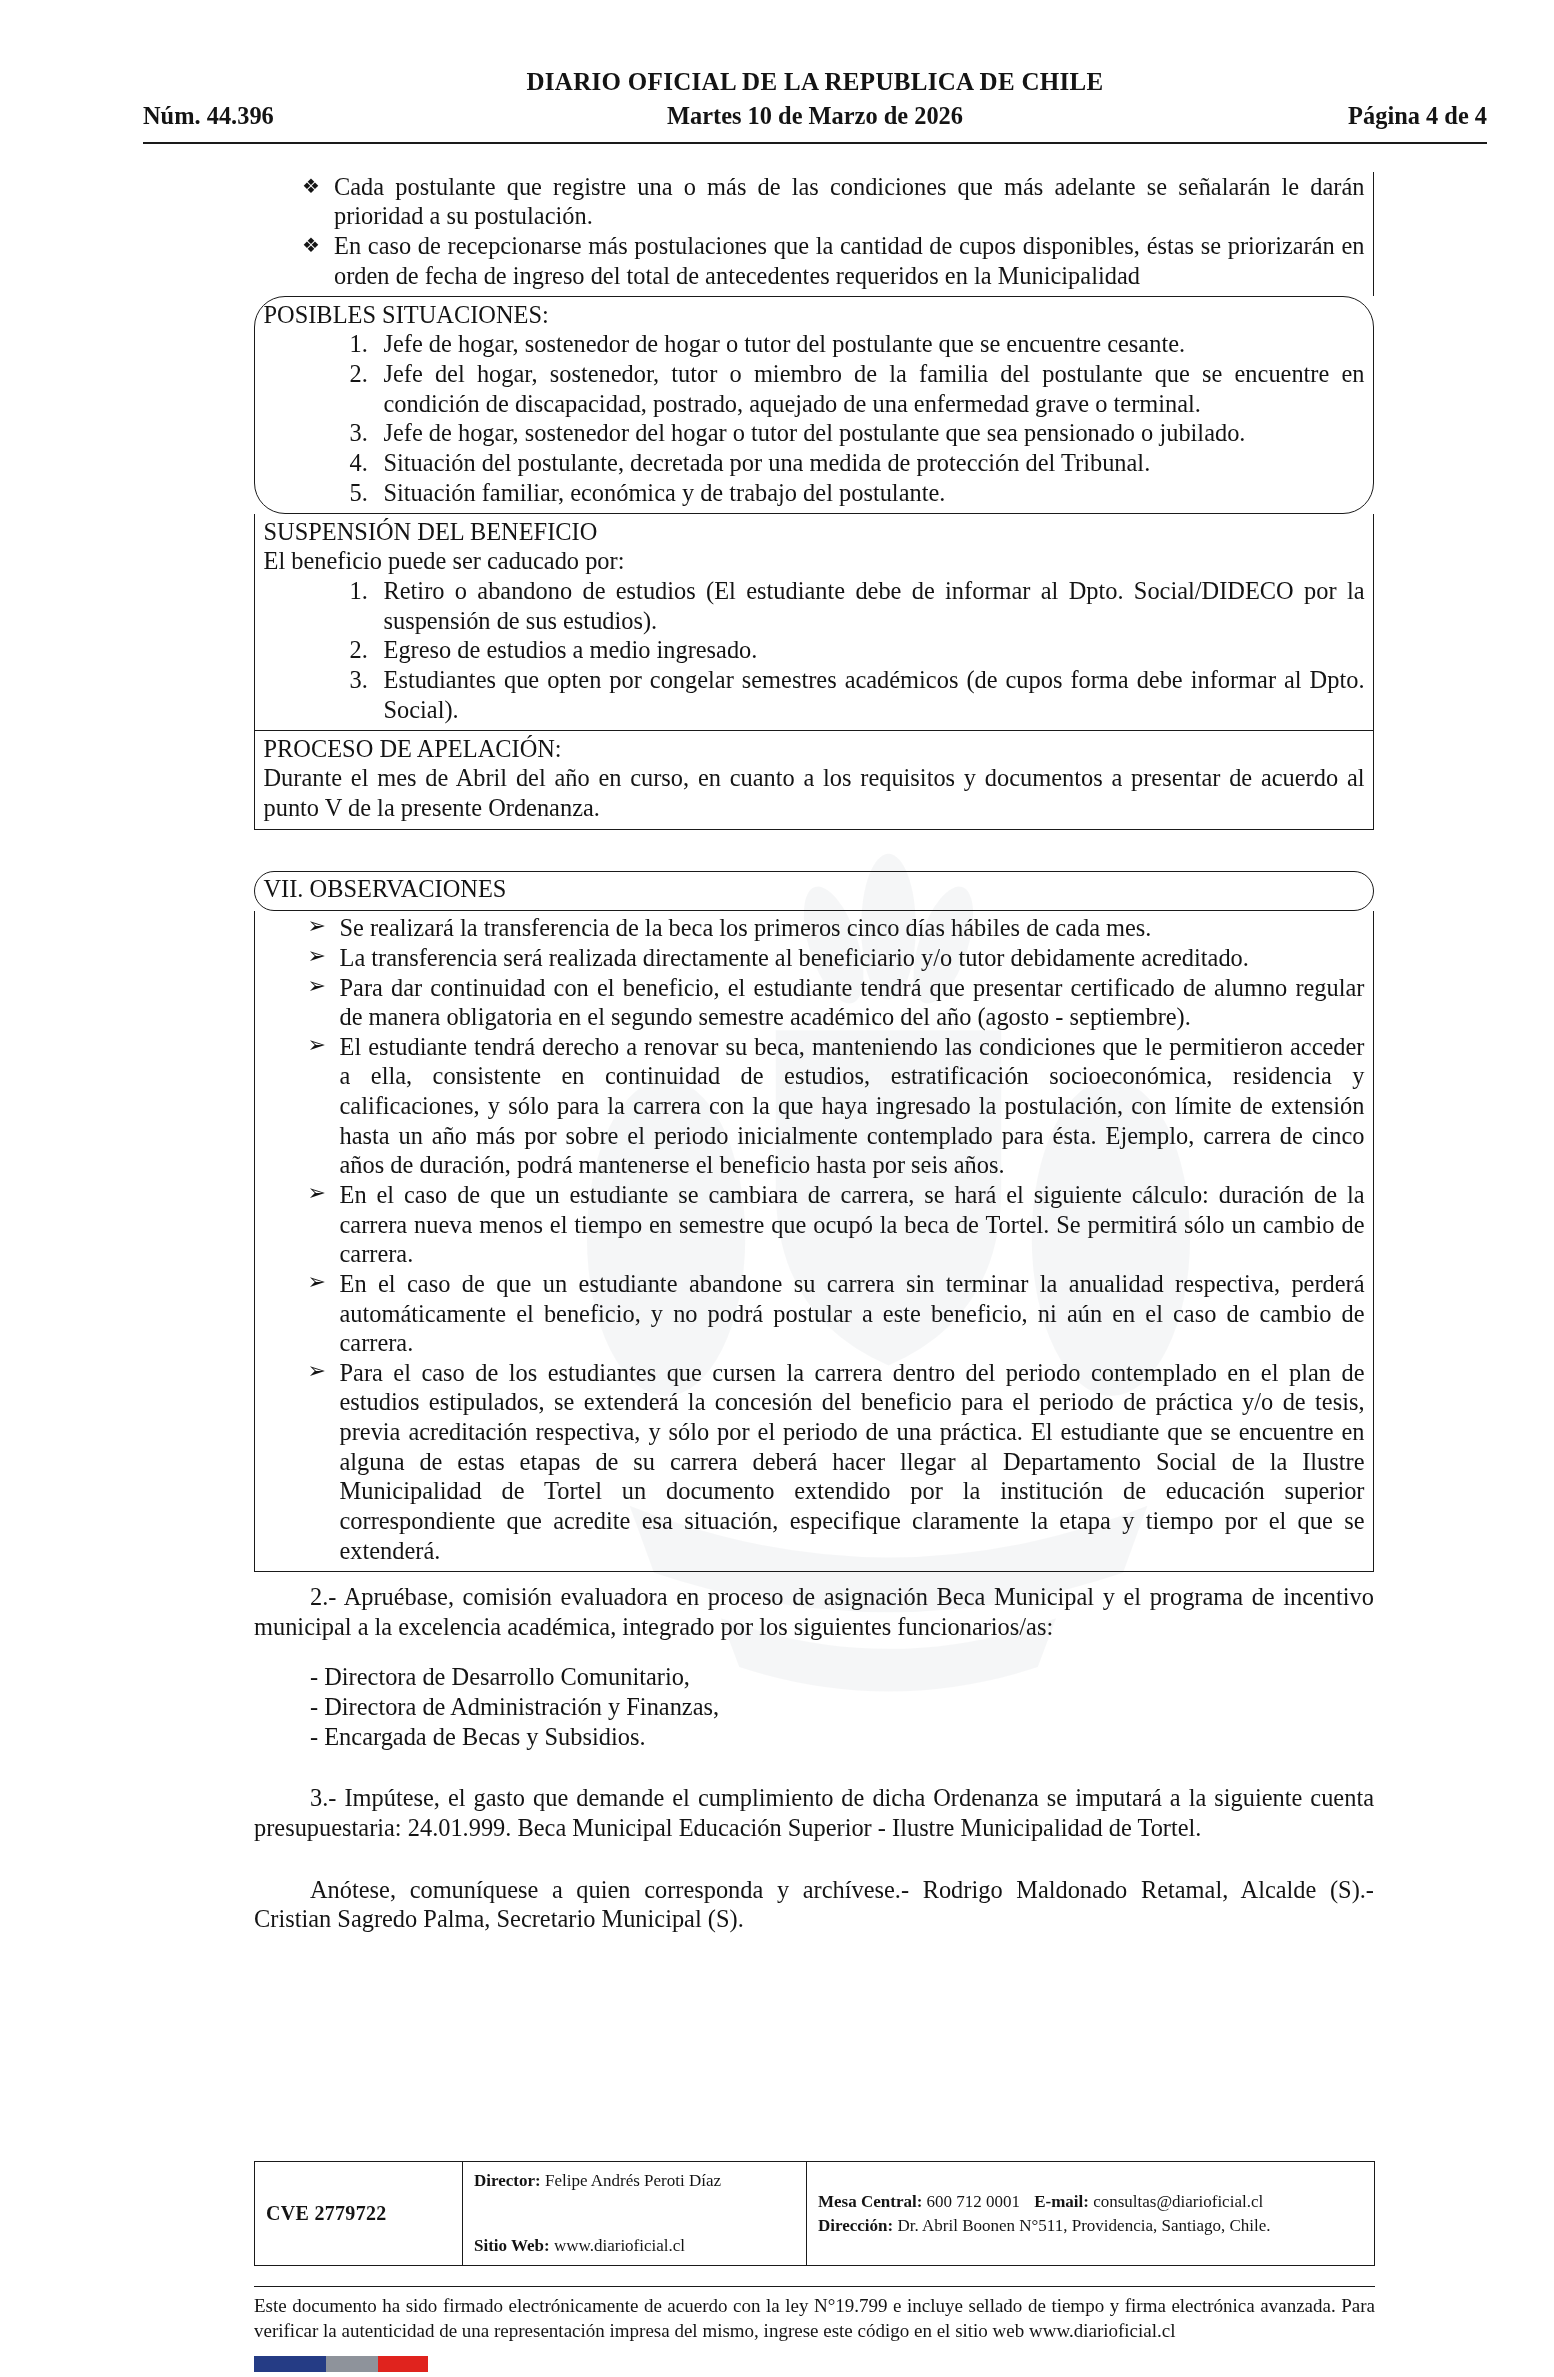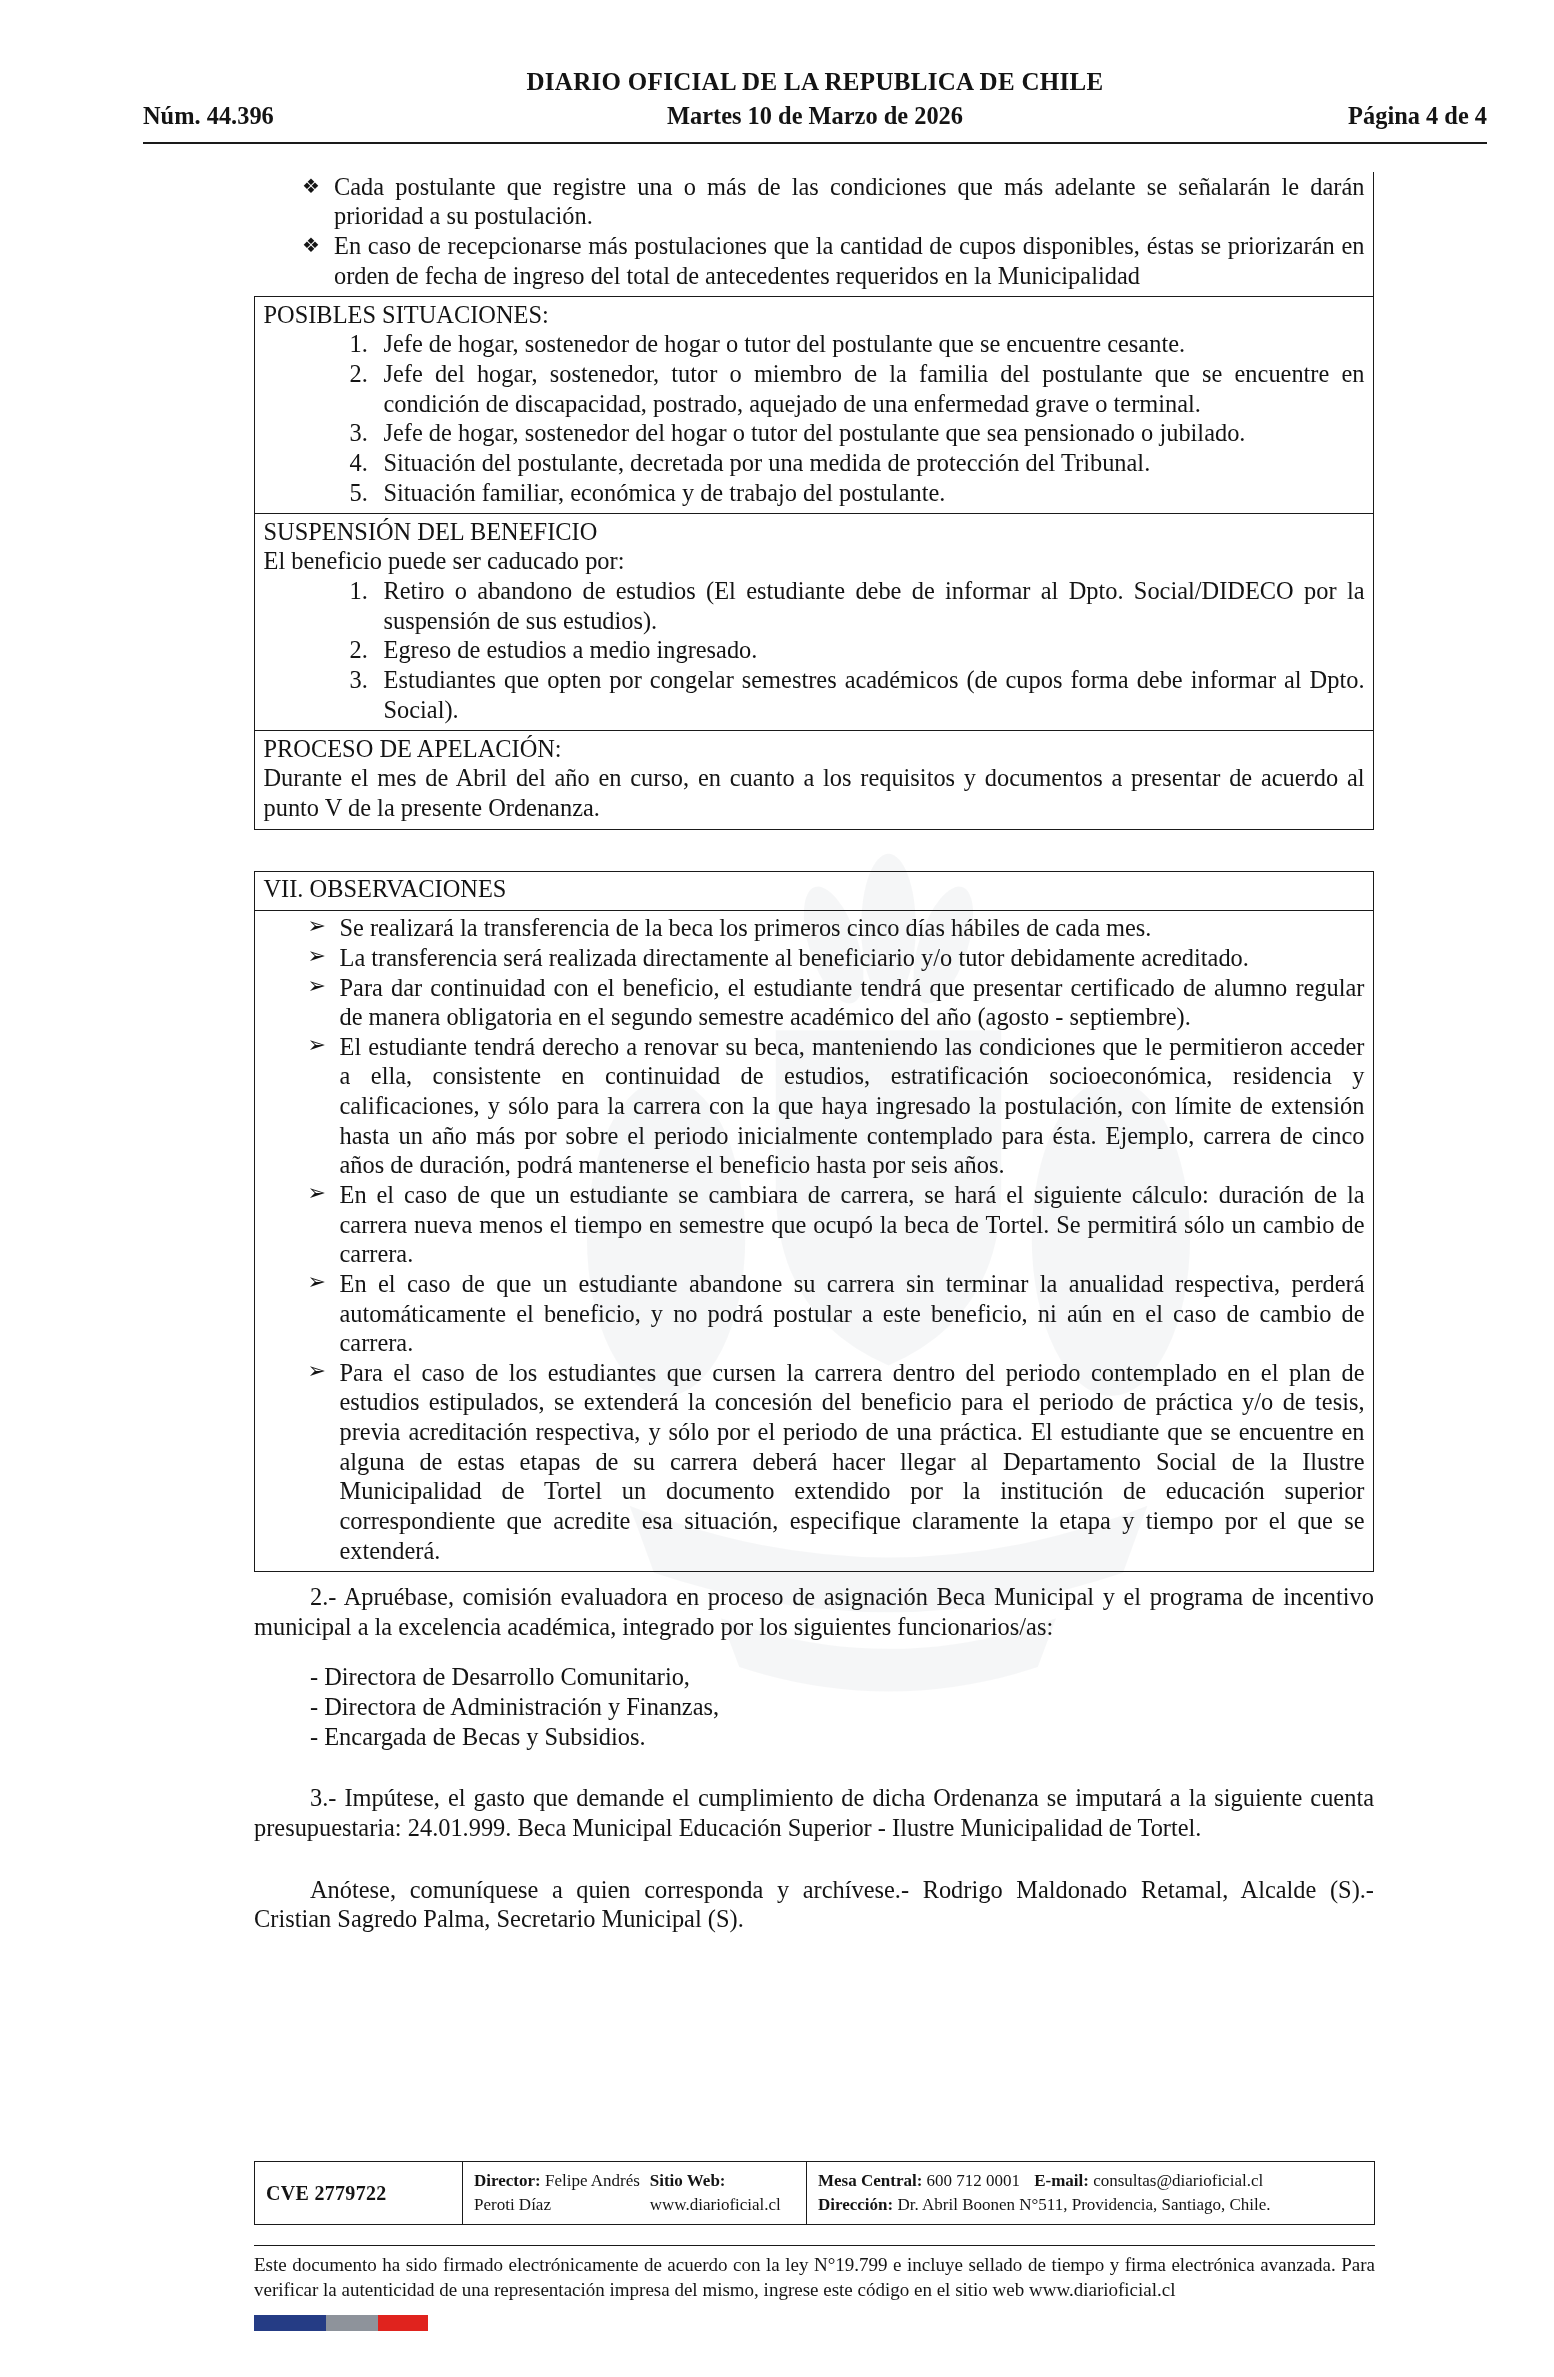--- a/index.html
+++ b/index.html
@@ -18,21 +18,21 @@
   .mast-right { text-align:right; }
   .mast-rule { border-top:2.4px solid #1a1a1a; margin:11px 105px 0 105px; }
 
   
   .watermark { position:absolute; left:500px; top:811px; z-index:0; opacity:.05; }
 
   
   .content { margin:28px 218px 0 216px; position:relative; z-index:1; }
 
   .row { border-left:1.8px solid #1a1a1a; border-right:1.8px solid #1a1a1a; border-bottom:1.8px solid #1a1a1a; padding:2.4px 8.5px 6.1px 8.5px; }
-  .bt { border-top:1.8px solid #1a1a1a; }
+  .bt { border-top:1.8px solid #1a1a1a;border-radius:31px; }
   .row-intro { border:none; border-right:1.8px solid #1a1a1a; padding:0 8.5px 6.1px 0; }
 
   .diamond-item { display:flex; }
   .diamond-item .mk { flex:0 0 32px; margin-left:48px; font-size:20px; padding-top:2.4px; }
   .diamond-item .t { flex:1; text-align:justify; }
 
   .sec-title { }
   .oli { display:flex; margin-left:86px; }
   .oli .n { flex:0 0 34px; }
   .oli .t { flex:1; text-align:justify; }
@@ -46,21 +46,21 @@
   
   .paras { margin-top:9.8px; }
   .para { text-align:justify; text-indent:56px; }
   .dash-list { margin-top:21px; margin-left:56px; }
   .mt52 { margin-top:32px; }
 
   
   .pagefoot { position:absolute; left:216px; top:2161px; width:1121px; z-index:1; }
   .foot-box { display:flex; border:1.8px solid #1a1a1a; align-items:stretch; }
   .cell-cve { flex:0 0 207px; display:flex; align-items:center; padding-left:11px; font-weight:700; font-size:20px; letter-spacing:0.3px; }
-  .cell-dir { flex:0 0 344px; border-left:1.8px solid #1a1a1a; padding:7.3px 6.1px 7.3px 11px; font-size:17px; line-height:1.4; display:flex; flex-direction:row; justify-content:center; }
+  .cell-dir { flex:0 0 344px; border-left:1.8px solid #1a1a1a; padding:7.3px 6.1px 7.3px 11px; font-size:17px; line-height:1.4; display:flex; flex-direction:column; justify-content:center;gap:41px; }
   .cell-mesa { flex:1; border-left:1.8px solid #1a1a1a; padding:7.3px 6.1px 7.3px 11px; font-size:17px; line-height:1.4; display:flex; flex-direction:column; justify-content:center; }
   .lbl { font-weight:700; }
   .foot-rule { border-top:1.8px solid #1a1a1a; margin-top:19.5px; }
   .legal { margin-top:7.3px; font-size:19px; line-height:1.3; text-align:justify; }
   .flagbar { margin-top:12.2px; display:flex; width:174px; height:16px; }
   .flag-blue  { width:72px; background:#253c85; }
   .flag-white { width:52px;  background:#8e939b; }
   .flag-red   { width:50px;  background:#e0231e; }
 </style>
 </head>

